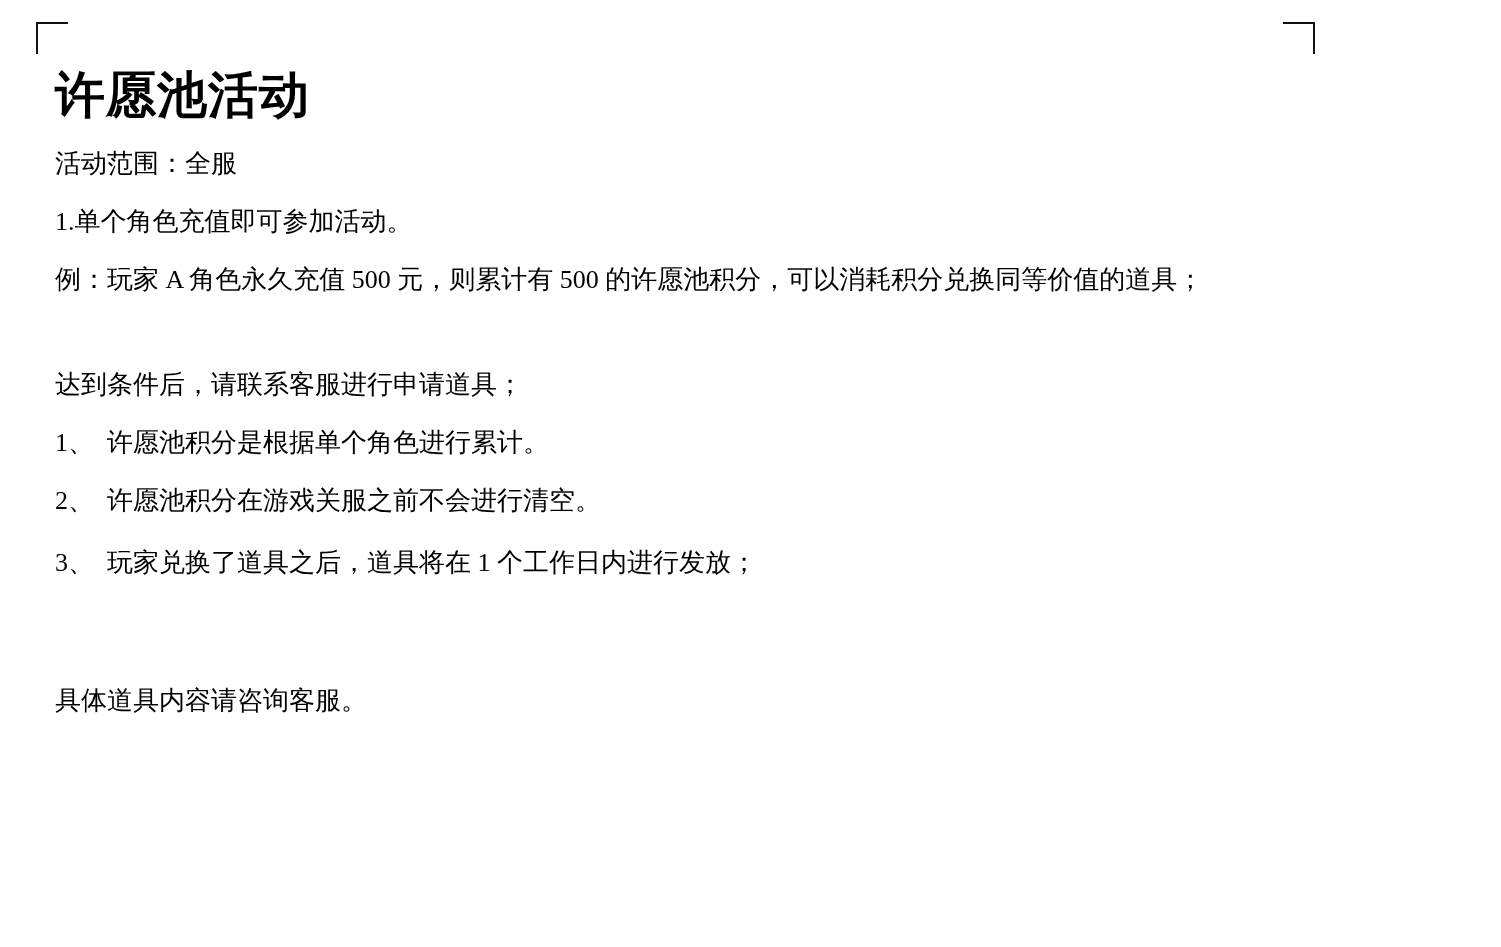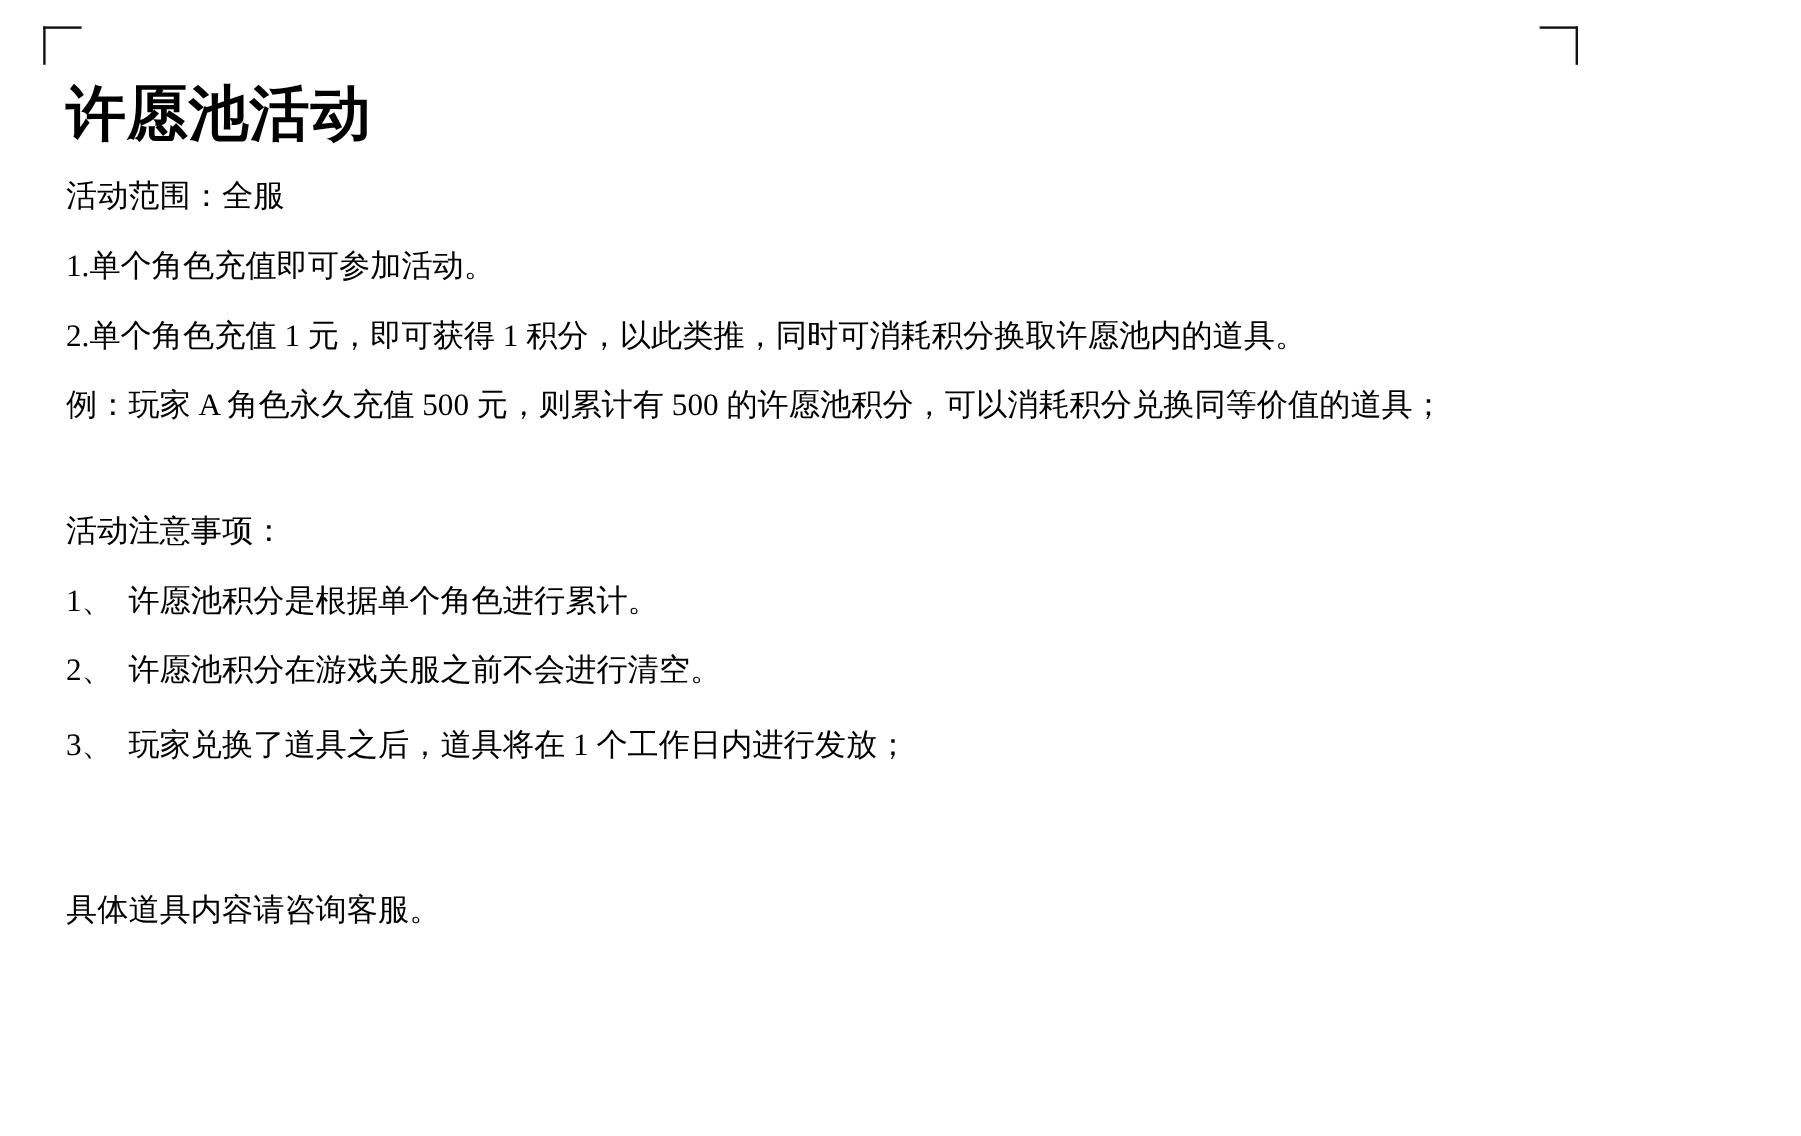--- a/index.html
+++ b/index.html
@@ -85,26 +85,25 @@
 
   <div class="crop-mark crop-tl"></div>
   <div class="crop-mark crop-tr"></div>
 
   <div class="content">
 
     <h1 class="doc-title">许愿池活动</h1>
 
     <p class="para">活动范围：全服</p>
     <p class="para">1.单个角色充值即可参加活动。</p>
-    <p class="para">2.单个角色充值 1 元，即可获得 1 积分，以此类推，同时可消耗积分换取许愿池内的道具。</p>
     <p class="para">例：玩家 A 角色永久充值 500 元，则累计有 500 的许愿池积分，可以消耗积分兑换同等价值的道具；</p>
 
     <div class="spacer-lg"></div>
 
-    <p class="para">活动注意事项：</p>
+    <p class="para">达到条件后，请联系客服进行申请道具；</p>
     <p class="para">1、  许愿池积分是根据单个角色进行累计。</p>
     <p class="para">2、  许愿池积分在游戏关服之前不会进行清空。</p>
     <p class="para loose">3、  玩家兑换了道具之后，道具将在 1 个工作日内进行发放；</p>
 
     <div class="spacer-xl"></div>
 
     <p class="para">具体道具内容请咨询客服。</p>
 
   </div>
 </div>

